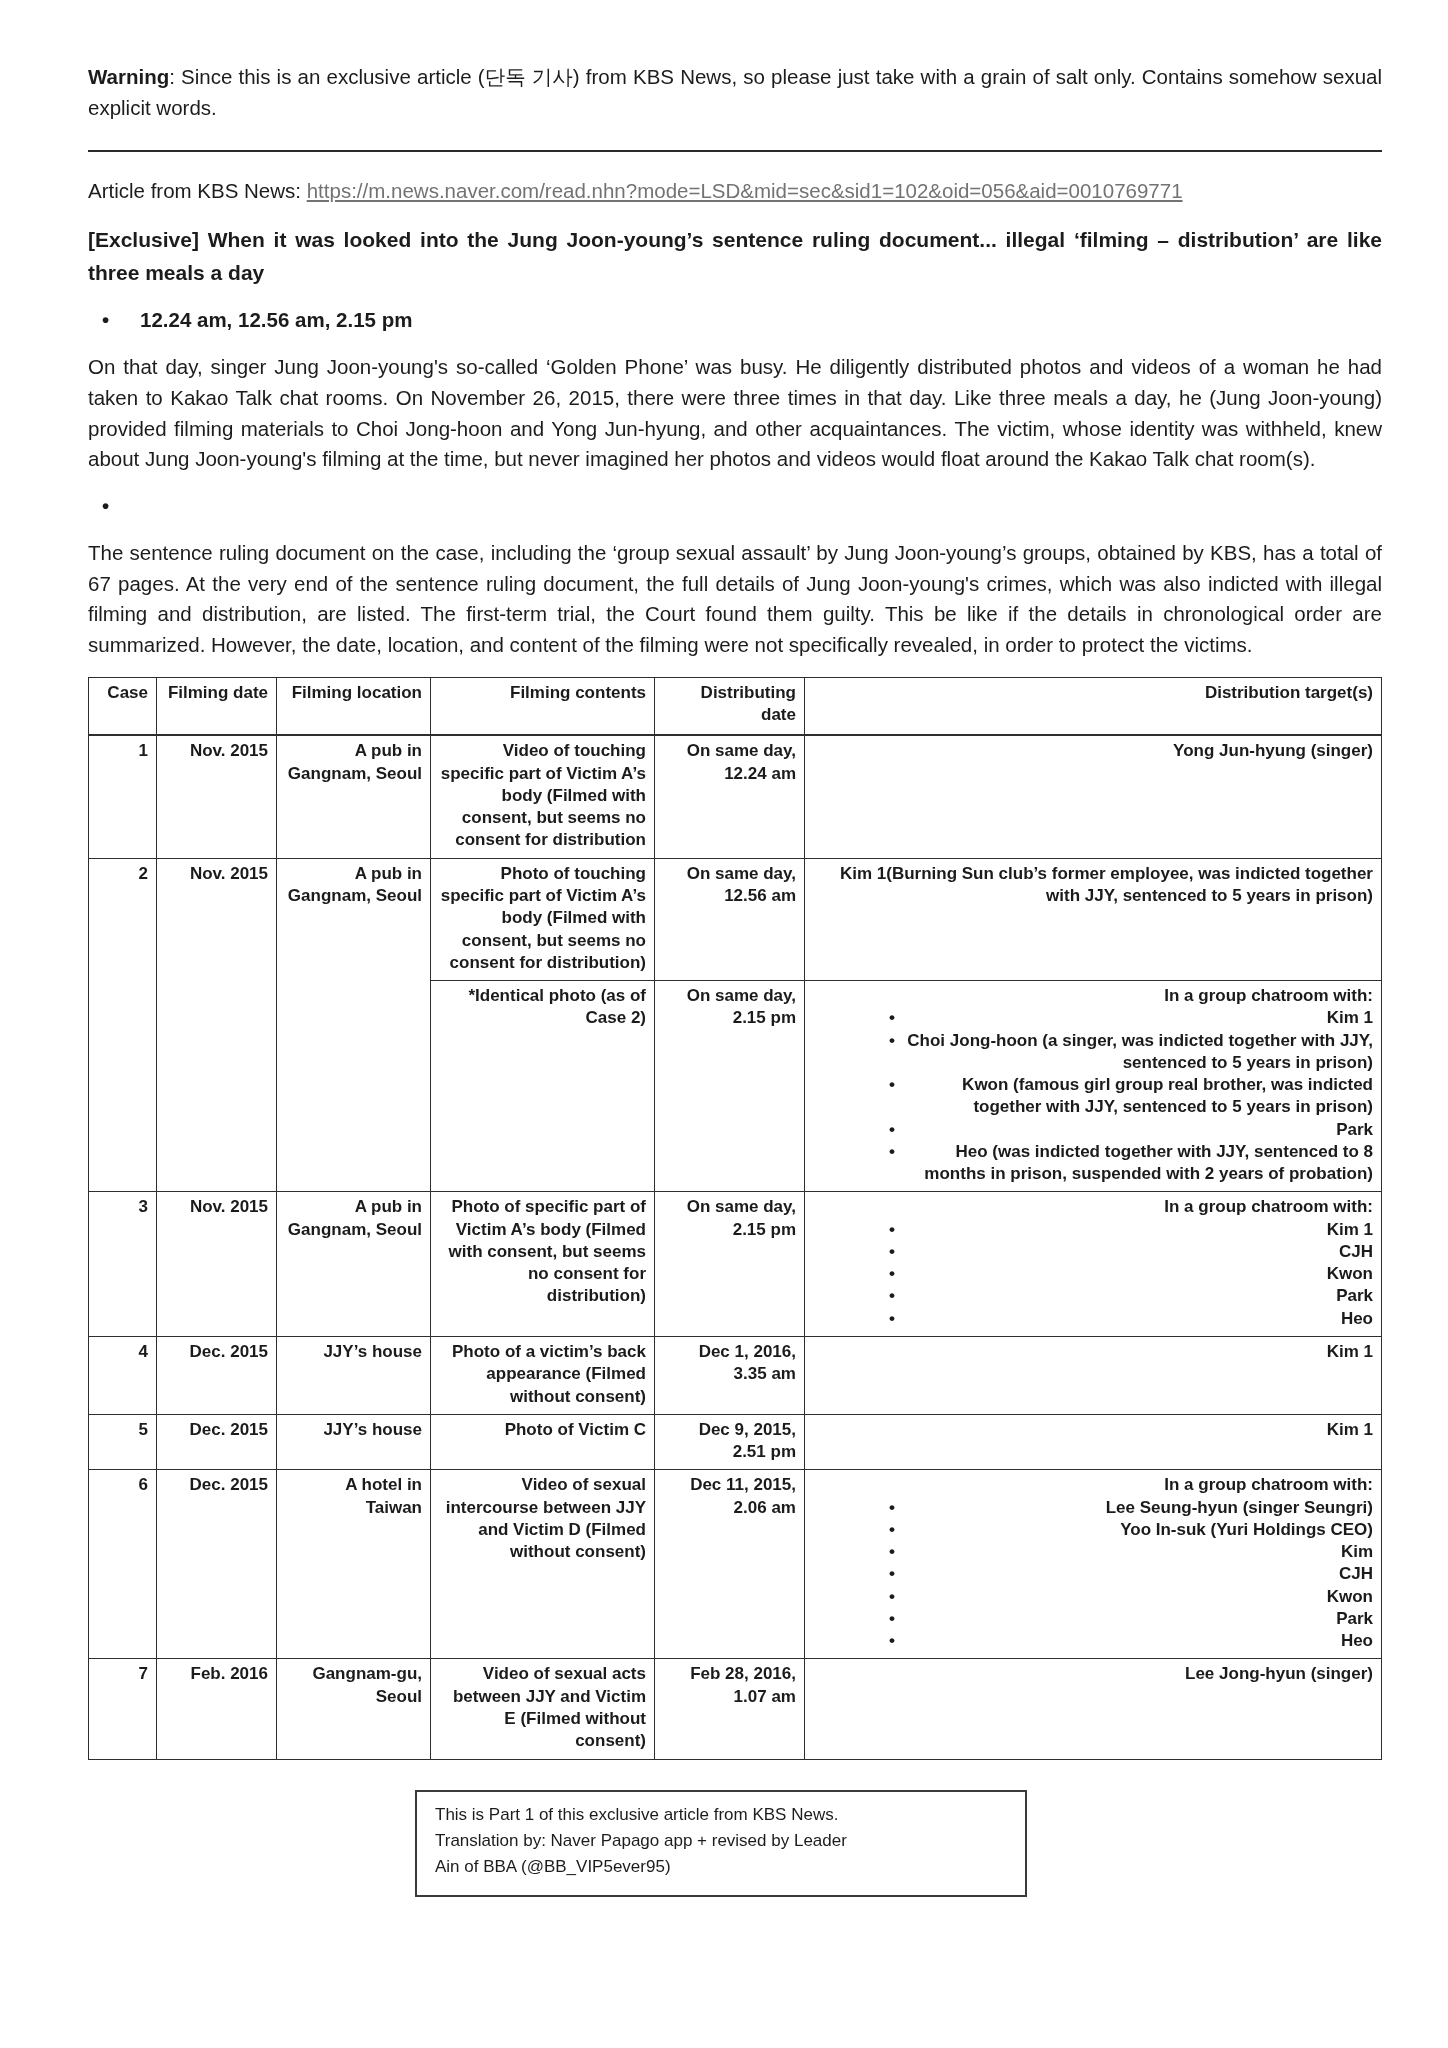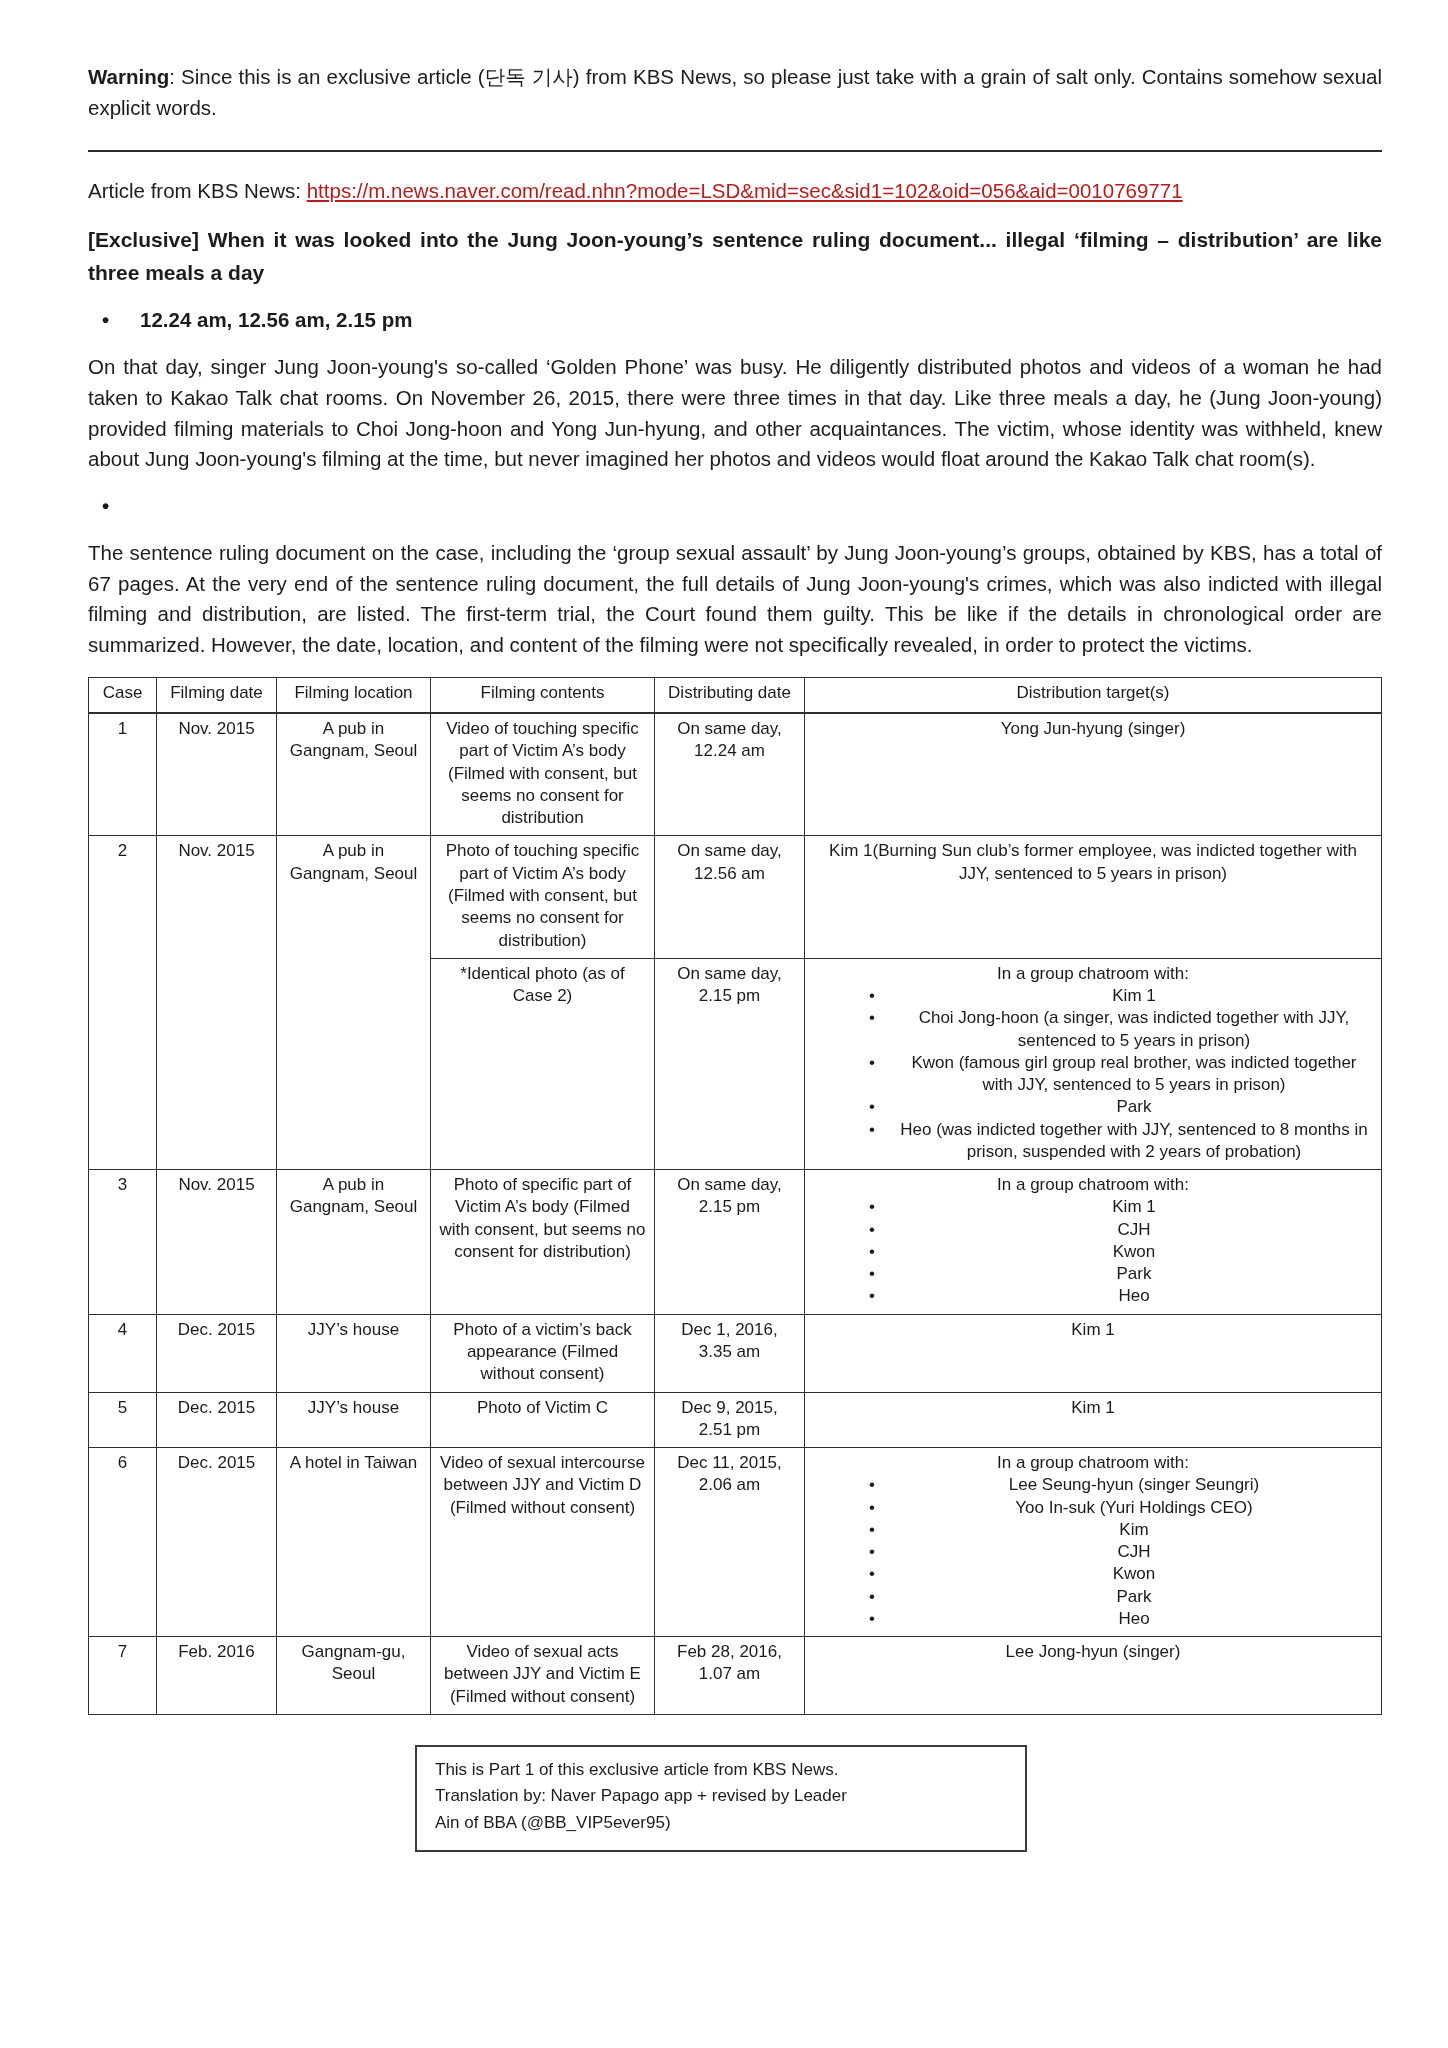--- a/index.html
+++ b/index.html
@@ -13,39 +13,39 @@
     font-family:"Liberation Sans","DejaVu Sans",sans-serif;
     color:#1c1c1c;
     font-size:20.5px;
     line-height:1.5;
   }
   .para { text-align:justify; margin:0 0 16px 0; }
   .warning { text-align:justify; margin:0 0 20px 0; }
   .warning b { font-weight:bold; }
   .rule { border:none; border-top:2px solid #2a2a2a; margin:26px 0 24px 0; }
   .source-line { margin:0 0 18px 0; }
-  a.doc-link { color:#b91c1c; text-decoration:underline; cursor:pointer; }
+  a.doc-link { color:#737373; text-decoration:underline; cursor:pointer; }
   .headline {
     font-weight:bold; font-size:21px; line-height:1.55;
     text-align:justify; margin:0 0 16px 0;
   }
   .input-line { margin:0 0 18px 0; }
   .article-bullet { display:flex; font-weight:bold; margin:0 0 16px 0; }
   .article-bullet .bm { margin-left:14px; width:38px; flex:none; }
   table.case-table {
     border-collapse:collapse; table-layout:fixed;
     width:1294px; margin-top:4px;
     font-size:17px; line-height:1.31; color:#1b1b1b;
   }
   table.case-table th, table.case-table td {
     border:1.6px solid #2e2e2e;
     vertical-align:top;
     padding:4px 8px 6px 8px;
-    font-weight:normal;
-    text-align:center;
+    font-weight:bold;
+    text-align:right;
     word-wrap:break-word;
   }
   table.case-table thead th { border-bottom:2.6px solid #2e2e2e; padding-bottom:8px; }
   td.col-ddate { padding-right:14px; }
   .cell-bullet { display:flex; padding-left:36px; }
   .cell-bullet .bm { width:46px; flex:none; }
   .cell-bullet .bt { flex:1; }
   .footer-box {
     box-sizing:border-box;
     margin:30px 0 0 327px;

